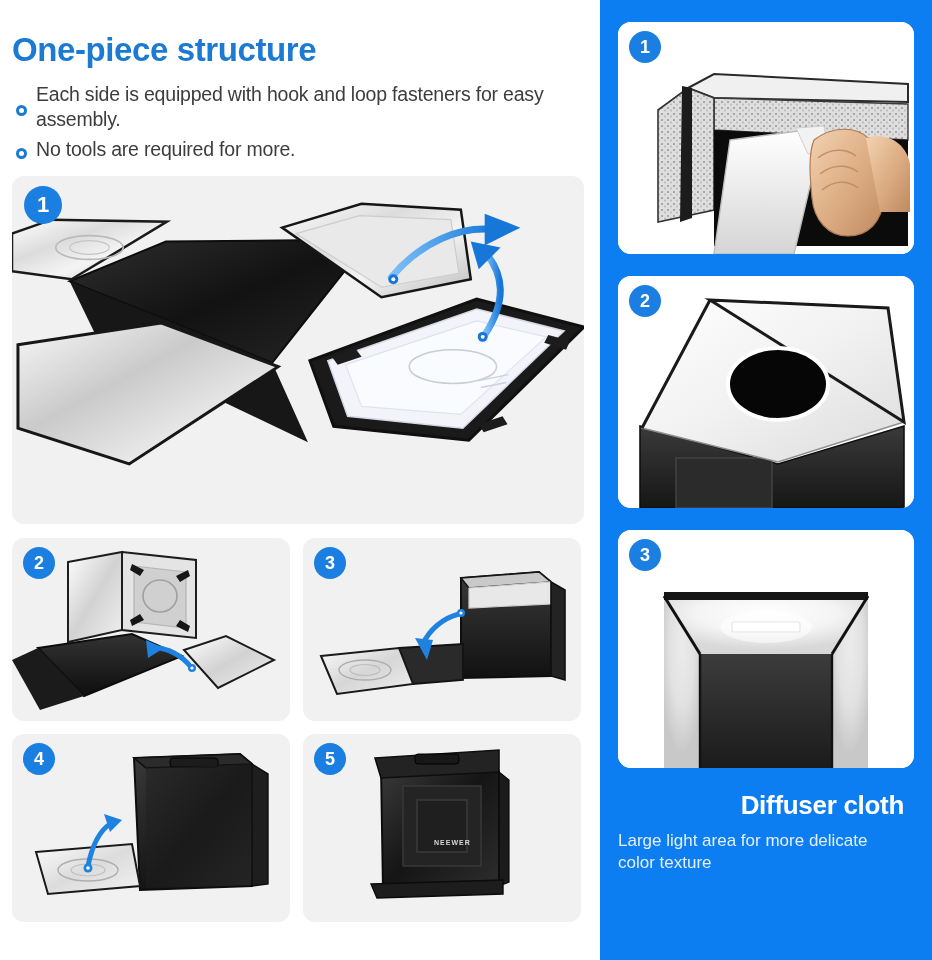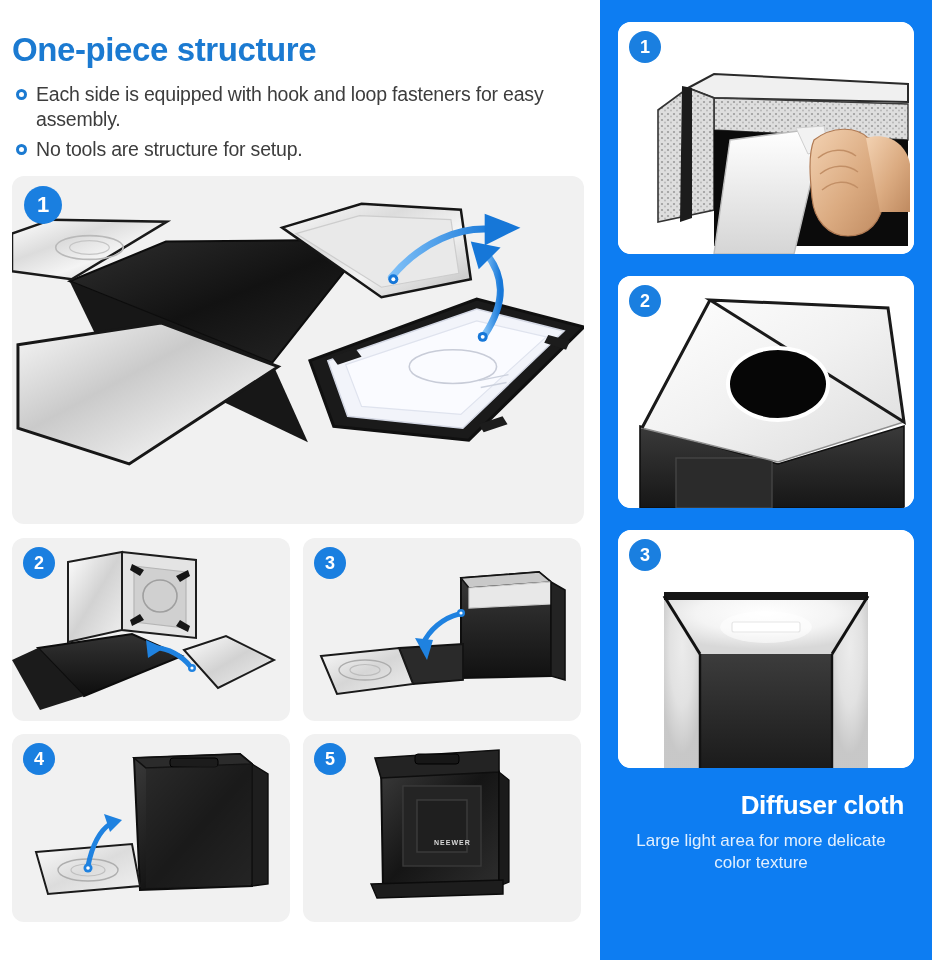--- a/index.html
+++ b/index.html
@@ -21,21 +21,21 @@
   .headline {
     font-size:33px;
     font-weight:bold;
     color:#1b7ad1;
     letter-spacing:-0.4px;
     line-height:1.1;
     margin-bottom:14px;
     margin-top:8px;
   }
   .bullets { margin-bottom:14px; padding-left:4px; }
-  .bullet-row { display:flex; align-items:flex-start; margin-bottom:5px; }
+  .bullet-row { display:flex; align-items:center; margin-bottom:5px; }
   .bullet-dot {
     width:11px; height:11px;
     border-radius:50%;
     border:3px solid #1b7ad1;
     background:#ffffff;
     flex:0 0 auto;
     margin-top:7px; margin-right:9px;
   }
   .bullet-text {
     font-size:19.5px;
@@ -99,21 +99,21 @@
     font-size:26px;
     font-weight:bold;
     text-align:right;
     padding-right:10px;
     margin-top:8px;
     letter-spacing:-0.3px;
   }
   .right-sub {
     color:rgba(255,255,255,.88);
     font-size:17px;
-    text-align:center;
+    text-align:left;
     padding-right:10px;
     line-height:1.3;
     margin-top:9px;
   }
   .neewer-tag {
     position:absolute;
     color:#d8d8d8;
     font-size:7px;
     letter-spacing:1px;
     font-weight:bold;
@@ -129,21 +129,21 @@
 
     <div class="headline">One-piece structure</div>
 
     <div class="bullets">
       <div class="bullet-row">
         <span class="bullet-dot"></span>
         <span class="bullet-text">Each side is equipped with hook and loop fasteners for easy assembly.</span>
       </div>
       <div class="bullet-row">
         <span class="bullet-dot"></span>
-        <span class="bullet-text">No tools are structure for setup.</span>
+        <span class="bullet-text">No tools are required for more.</span>
       </div>
     </div>
 
     <div class="card card-hero">
       <div class="badge">1</div>
 
       <svg class="art" viewBox="0 0 576 348" preserveAspectRatio="none">
         <defs>
           <linearGradient id="sil1" x1="0" y1="0" x2="1" y2="1">
             <stop offset="0" stop-color="#ffffff"></stop>

